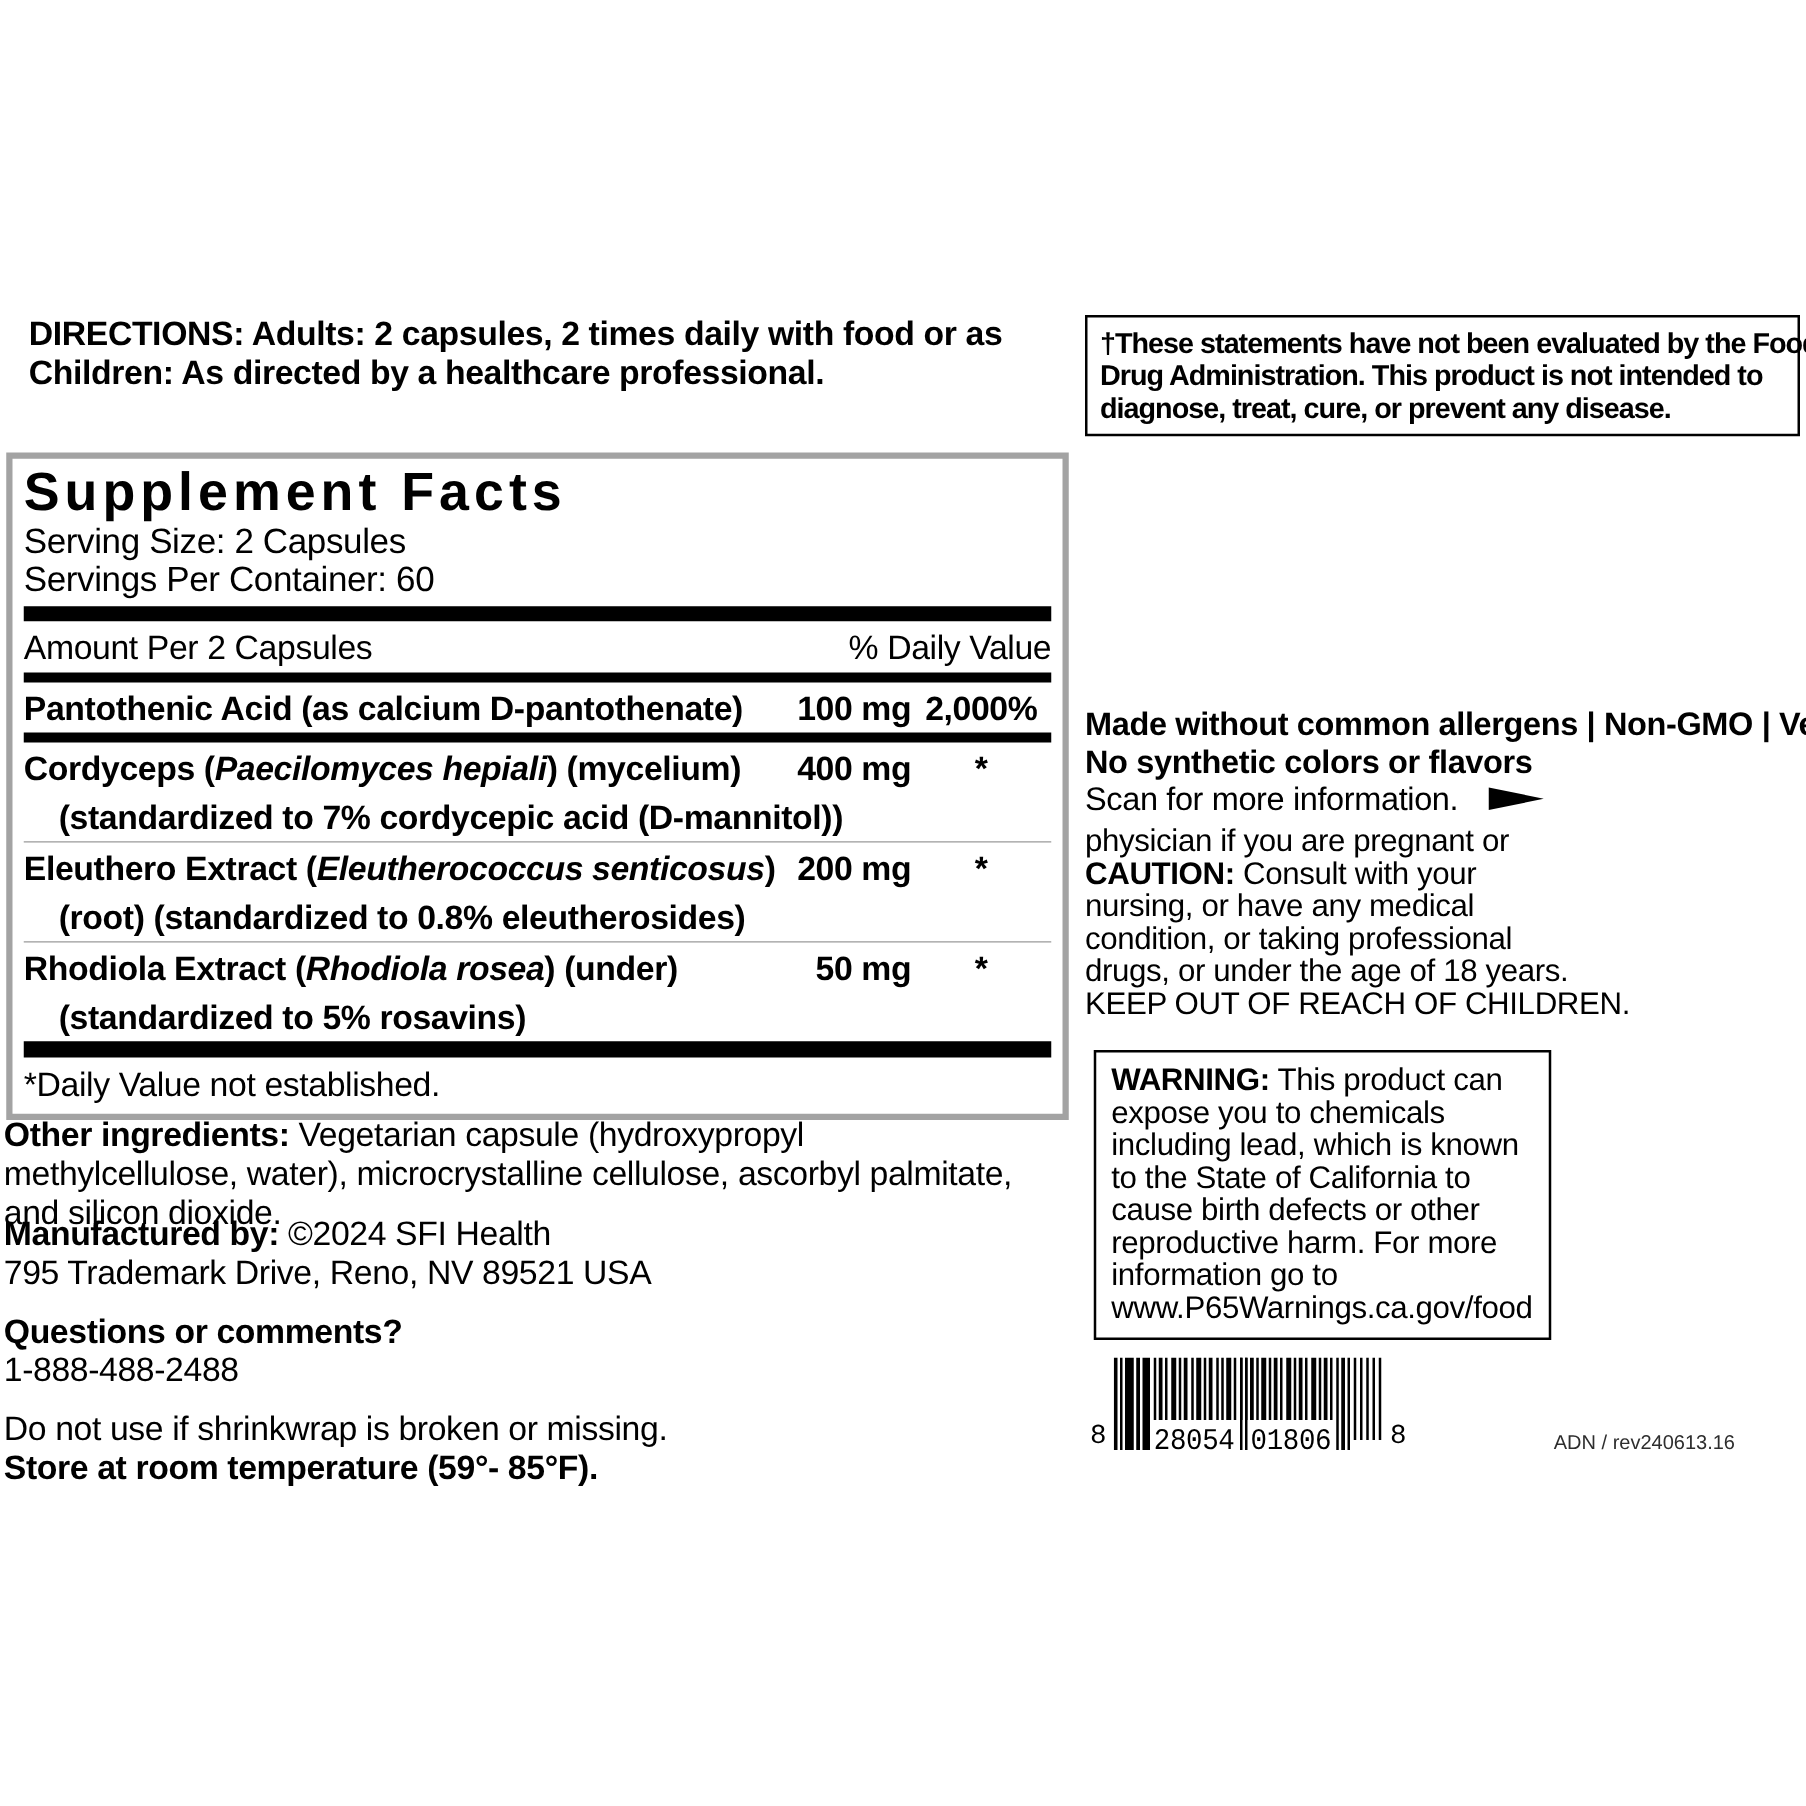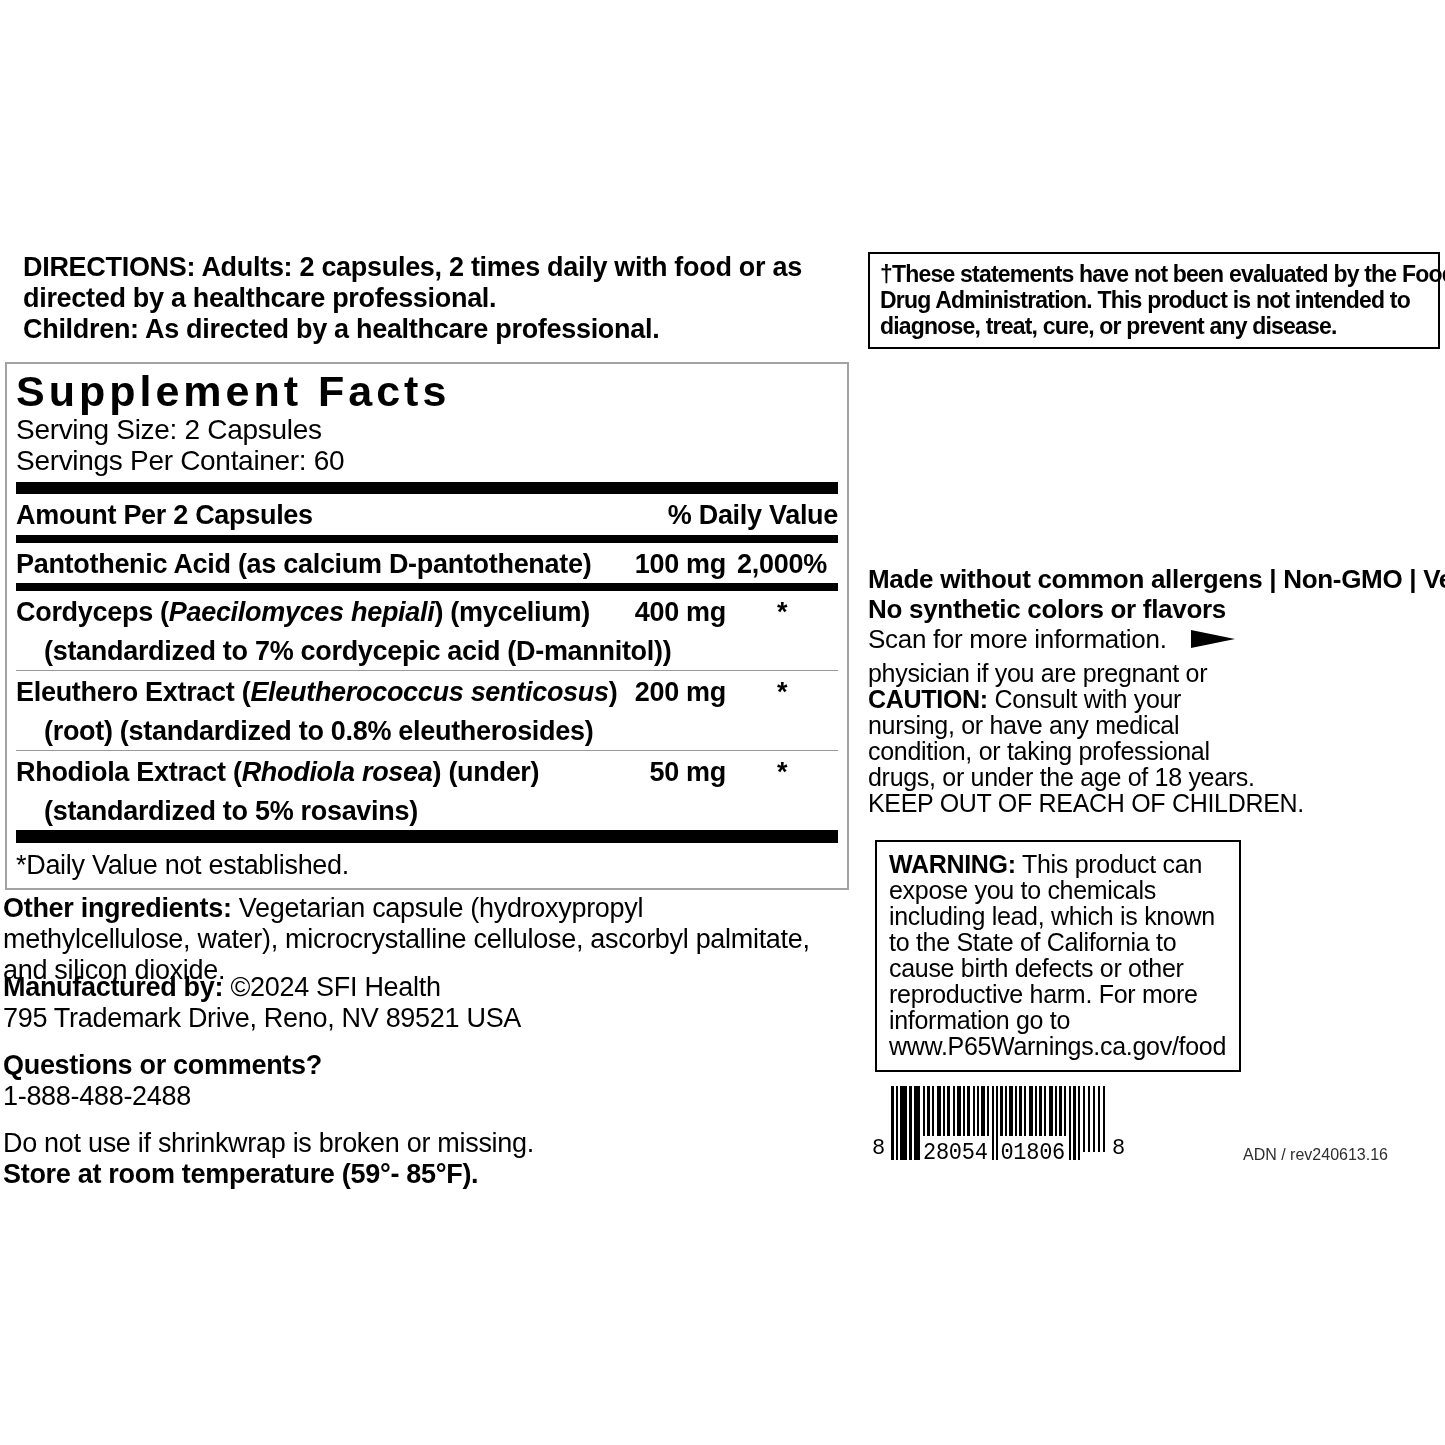--- a/index.html
+++ b/index.html
@@ -13,28 +13,28 @@
   .abs { position:absolute; }
   .b { font-weight:bold; }
   .nw { white-space:nowrap; }
 
   
   #directions { left:3px; top:252px; font-weight:bold; font-size:27px; line-height:31px;margin-left:20px; }
 
   
   #supfacts {
     left:5px; top:362px; width:822px;
-    border:2px solid #a3a3a3; padding:2px 9px 6px 9px;
+    border:5px solid #a3a3a3; padding:2px 9px 6px 9px;
   }
   .sf-title { font-weight:bold; font-size:43px; line-height:46px; letter-spacing:4px; margin-top:2px; }
   .sf-serving { font-size:28px; line-height:31px; }
   .bar-thick { height:12px; background:#000; margin-top:6px; }
   .bar-med   { height:8px;  background:#000; }
   .bar-foot  { height:13px; background:#000; }
-  .sf-header { display:flex; font-weight:bold; font-size:27px; line-height:30px; padding:6px 0 5px 0; }
+  .sf-header { display:flex; font-weight:normal; font-size:27px; line-height:30px; padding:6px 0 5px 0; }
   .sf-header .hdr-dv { margin-left:auto; }
   .sf-row  { font-size:27px; line-height:30px; padding:6px 0 4px 0;font-weight:bold; }
   .sf-main { display:flex; }
   .sf-name { flex:1; }
   .sf-amt  { width:95px;  text-align:right; }
   .sf-dv   { width:112px; text-align:center; }
   .sf-sub  { margin-top:9px; padding-left:28px; }
   .sep     { border-top:1px solid #9a9a9a; }
   .sf-foot { font-size:27px; line-height:30px; padding:7px 0 2px 0; }
 
@@ -66,21 +66,20 @@
   .bc-digit { font-family:"Liberation Mono", monospace; font-size:22px; line-height:22px; padding-bottom:6px; }
   .bc-digit.left  { margin-right:6px; }
   .bc-digit.right { margin-left:6px; }
   #revision { left:1243px; top:1146px; font-size:16px; color:#2e2e2e; letter-spacing:0; }
 </style>
 </head>
 <body>
 
 <div class="abs" id="directions">
   <div class="nw">DIRECTIONS: Adults: 2 capsules, 2 times daily with food or as</div>
-  <div class="nw">directed by a healthcare professional.</div>
   <div class="nw">Children: As directed by a healthcare professional.</div>
 </div>
 
 <div class="abs" id="supfacts">
   <div class="sf-title nw">Supplement Facts</div>
   <div class="sf-serving nw">Serving Size: 2 Capsules</div>
   <div class="sf-serving nw">Servings Per Container: 60</div>
   <div class="bar-thick"></div>
   <div class="sf-header">
     <span>Amount Per 2 Capsules</span>

